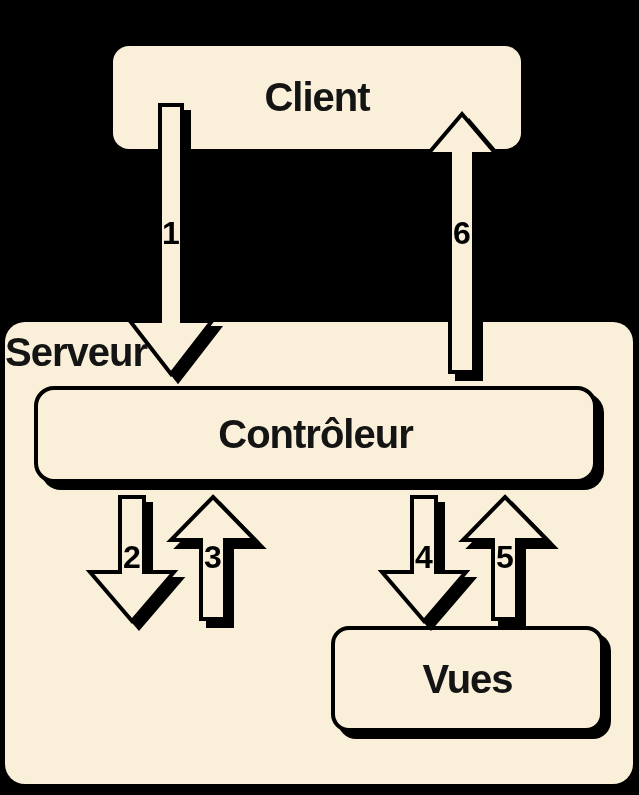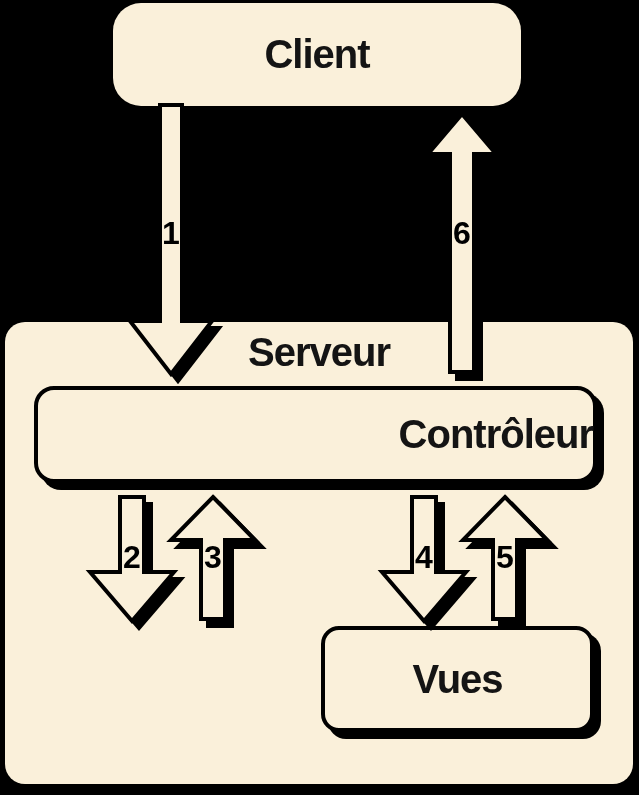--- a/index.html
+++ b/index.html
@@ -17,44 +17,44 @@
   }
   .node {
     position: absolute;
     background: #FAF0DA;
     box-sizing: border-box;
     display: flex;
     align-items: center;
     justify-content: center;
   }
   .node-plain {
-    border-radius: 28px;
+    border-radius: 16px;
+    margin-top: 43px;
   }
   .node-bordered {
     border: 4px solid #000;
     border-radius: 20px;
     box-shadow: 7px 7px 0 #000;
   }
   .node-label {
     color: #141414;
     font-size: 40px;
     font-weight: 600;
     letter-spacing: -1px;
     white-space: nowrap;
   }
   #client   { left: 113px; top: 3px;   width: 408px; height: 103px; }
   #serveur  { left: 5px;   top: 322px; width: 628px; height: 462px; border-radius: 20px; }
   #serveur-label {
     position: absolute;
     left: 5px; top: 330px; width: 628px;
-    text-align: center;
   }
-  #controleur { left: 34px;  top: 386px; width: 563px; height: 97px; justify-content: flex-end;  }
+  #controleur { left: 34px;  top: 386px; width: 563px; height: 97px;  }
   #modeles    { left: 36px;  top: 626px; width: 276px; height: 106px; border-radius: 18px; }
-  #vues       { left: 321px; top: 626px; width: 273px; height: 106px; border-radius: 18px; }
+  #vues       { left: 331px; top: 626px; width: 273px; height: 106px; border-radius: 18px; }
 
   svg.arrows {
     position: absolute;
     left: 0; top: 0;
     z-index: 5;
     pointer-events: none;
   }
   .arrow-shadow {
     fill: #000;
     stroke: #000;

